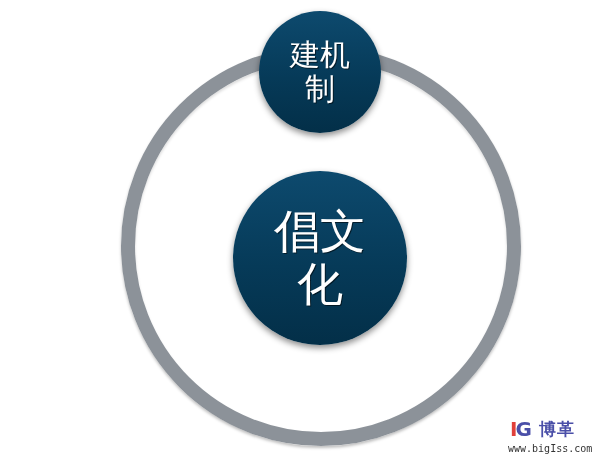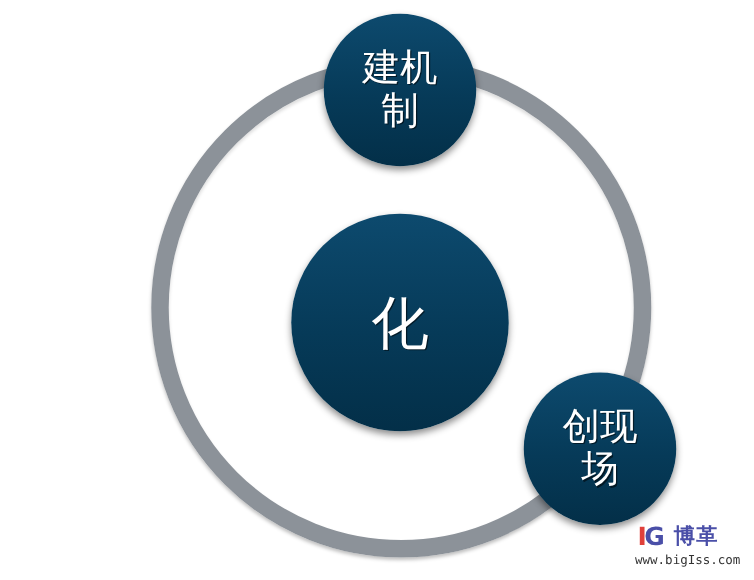--- a/index.html
+++ b/index.html
@@ -110,28 +110,25 @@
 <div class="canvas">
 
   <div class="ring"></div>
 
   <div class="node node-small" id="node-top">
     <span class="line">建机</span>
     <span class="line">制</span>
   </div>
 
   <div class="node node-center" id="node-center">
+    <span class="line">倡文</span>
     <span class="line">化</span>
   </div>
 
 
-  <div class="node node-small" id="node-br">
-    <span class="line">创现</span>
-    <span class="line">场</span>
-  </div>
 
   <div class="logo">
     <div class="logo-mark">
       <span class="i">I</span><span class="g">G</span>
     </div>
     <div class="logo-name">博革</div>
     <div class="logo-url">www.bigIss.com</div>
   </div>
 
 </div>

